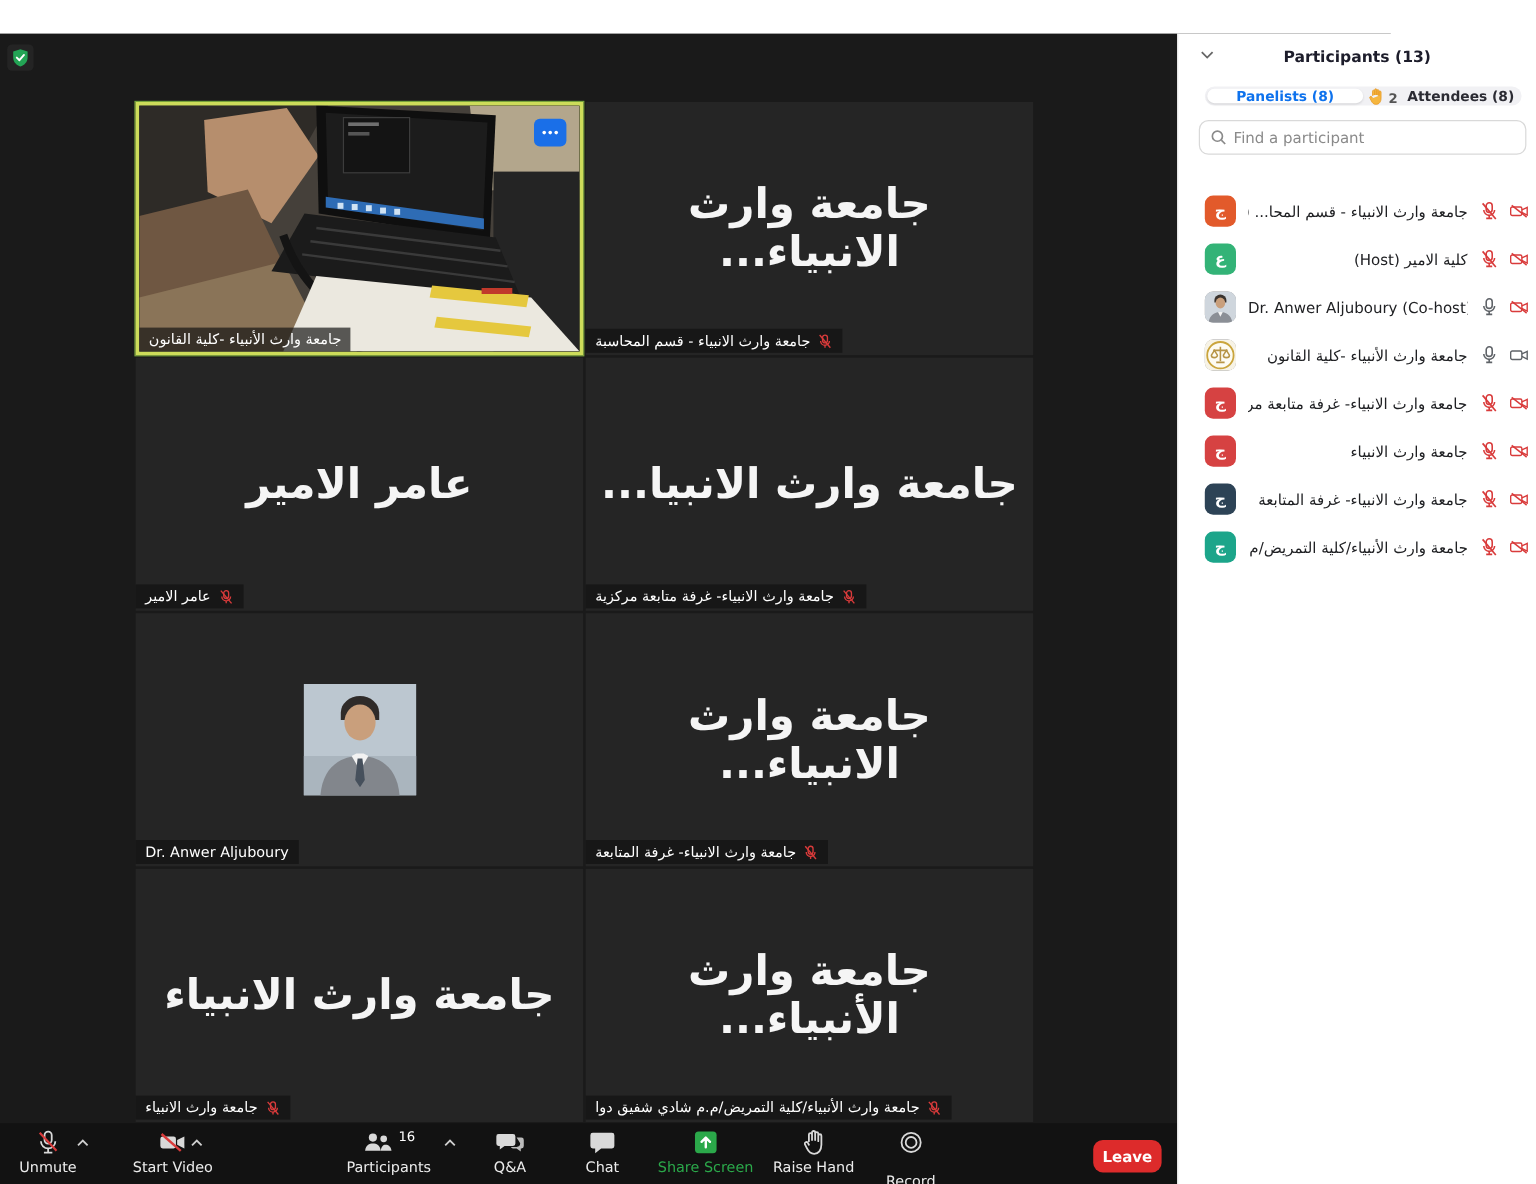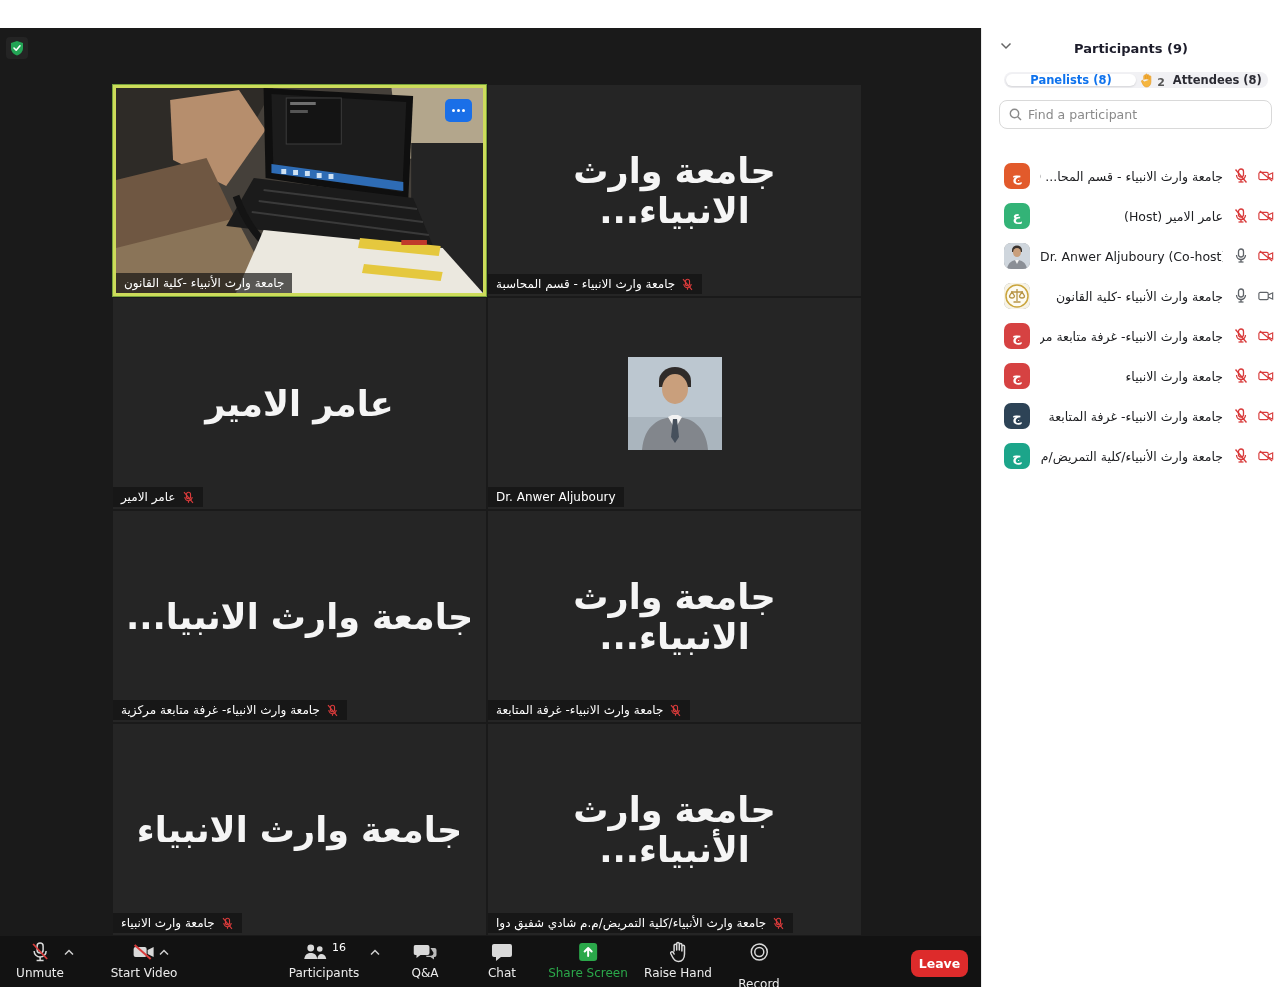--- a/index.html
+++ b/index.html
@@ -185,54 +185,54 @@
               <g stroke="#d93b3b" fill="none" stroke-width="1.4">
                 <rect x="5.5" y="1.5" width="5" height="8" rx="2.5"></rect>
                 <path d="M3.5 7.5 a4.5 4.5 0 0 0 9 0"></path>
                 <line x1="8" y1="12" x2="8" y2="14.5"></line>
                 <line x1="2.5" y1="1.5" x2="13.5" y2="14.5"></line>
               </g>
             </svg>
         </div>
       </div>
 
+      <div class="tile">
+        <div class="big-text">جامعة وارث  الانبيا...</div>
+        <div class="tile-label">
+          <span dir="auto">جامعة وارث  الانبياء- غرفة متابعة مركزية</span>
+          <svg class="mic-sm" viewBox="0 0 16 16">
+              <g stroke="#d93b3b" fill="none" stroke-width="1.4">
+                <rect x="5.5" y="1.5" width="5" height="8" rx="2.5"></rect>
+                <path d="M3.5 7.5 a4.5 4.5 0 0 0 9 0"></path>
+                <line x1="8" y1="12" x2="8" y2="14.5"></line>
+                <line x1="2.5" y1="1.5" x2="13.5" y2="14.5"></line>
+              </g>
+            </svg>
+        </div>
+      </div>
+
       <div class="tile unmuted">
         <div class="photo-wrap">
           <svg width="94" height="93" viewBox="0 0 94 93">
             <rect width="94" height="93" fill="#bcc7d0"></rect>
             <rect y="60" width="94" height="33" fill="#aab5be"></rect>
             <path d="M31 24 a16 14 0 0 1 32 0 v6 h-32 z" fill="#2f2b29"></path>
             <ellipse cx="47" cy="32" rx="13" ry="15" fill="#c99f7c"></ellipse>
             <path d="M14 93 C16 68 32 60 47 60 C62 60 78 68 80 93 Z" fill="#82868c"></path>
             <path d="M40 60 L47 72 L54 60 L50 58 h-6 Z" fill="#f2f2f2"></path>
             <path d="M45 62 h4 l2 18 -4 6 -4-6 Z" fill="#46505c"></path>
           </svg>
         </div>
         <div class="tile-label">
           <span dir="auto">Dr. Anwer Aljuboury</span>
 
         </div>
       </div>
 
       <div class="tile">
-        <div class="big-text">جامعة وارث  الانبيا...</div>
-        <div class="tile-label">
-          <span dir="auto">جامعة وارث  الانبياء- غرفة متابعة مركزية</span>
-          <svg class="mic-sm" viewBox="0 0 16 16">
-              <g stroke="#d93b3b" fill="none" stroke-width="1.4">
-                <rect x="5.5" y="1.5" width="5" height="8" rx="2.5"></rect>
-                <path d="M3.5 7.5 a4.5 4.5 0 0 0 9 0"></path>
-                <line x1="8" y1="12" x2="8" y2="14.5"></line>
-                <line x1="2.5" y1="1.5" x2="13.5" y2="14.5"></line>
-              </g>
-            </svg>
-        </div>
-      </div>
-
-      <div class="tile">
         <div class="big-text">جامعة وارث الانبياء...</div>
         <div class="tile-label">
           <span dir="auto">جامعة وارث الانبياء- غرفة المتابعة</span>
           <svg class="mic-sm" viewBox="0 0 16 16">
               <g stroke="#d93b3b" fill="none" stroke-width="1.4">
                 <rect x="5.5" y="1.5" width="5" height="8" rx="2.5"></rect>
                 <path d="M3.5 7.5 a4.5 4.5 0 0 0 9 0"></path>
                 <line x1="8" y1="12" x2="8" y2="14.5"></line>
                 <line x1="2.5" y1="1.5" x2="13.5" y2="14.5"></line>
               </g>
@@ -376,21 +376,21 @@
 
       <button class="leave-btn">Leave</button>
     </div>
   </div>
 
   <div class="sidebar">
     <div class="sb-header">
       <svg class="sb-collapse" width="12" height="8" viewBox="0 0 12 8">
           <path d="M1.5 1.5 L6 6 L10.5 1.5" stroke="#666" stroke-width="1.5" fill="none"></path>
         </svg>
-      <div class="sb-title">Participants (9)</div>
+      <div class="sb-title">Participants (13)</div>
     </div>
 
     <div class="tabs">
       <div class="tab selected">
         <span>Panelists (8)</span>
       </div>
       <div class="tab">
         <svg width="13" height="15" viewBox="0 0 18 22">
             <path d="M5 10 V4.5 a1.3 1.3 0 0 1 2.6 0 V9 M7.6 9 V2.8 a1.3 1.3 0 0 1 2.6 0 V9 M10.2 9 V3.8 a1.3 1.3 0 0 1 2.6 0 V10 M12.8 10 V5.5 a1.3 1.3 0 0 1 2.6 0 V13 c0 4.5 -2.5 7.5 -6 7.5 c-3 0 -4.6 -1.6 -6 -4.5 L1.6 12.5 a1.4 1.4 0 0 1 2.4 -1.3 L5 13" fill="#f5b63f" stroke="#e89b27" stroke-width="1" stroke-linejoin="round"></path>
           </svg>
@@ -431,21 +431,21 @@
               </g>
               <line class="slash" x1="2" y1="2.5" x2="16" y2="13.5" stroke="currentColor" stroke-width="1.4"></line>
             </svg>
         </div>
       </div>
 
       <div class="prow mic-muted cam-off">
         <div class="avatar" style="background: rgb(51, 179, 119);">
             <span>ع</span>
           </div>
-        <span class="pname" dir="auto">عامر الامير (Host)</span>
+        <span class="pname" dir="auto">كلية الامير (Host)</span>
         <div class="picons">
           <svg class="ic-mic" viewBox="0 0 16 16">
               <g stroke="currentColor" fill="none" stroke-width="1.3">
                 <rect x="5.5" y="1" width="5" height="8" rx="2.5"></rect>
                 <path d="M3.5 7 a4.5 4.5 0 0 0 9 0"></path>
                 <line x1="8" y1="11.5" x2="8" y2="14"></line>
                 <line x1="5.5" y1="14" x2="10.5" y2="14"></line>
               </g>
               <line class="slash" x1="2.5" y1="1.5" x2="13.5" y2="14.5" stroke="currentColor" stroke-width="1.4"></line>
             </svg>

